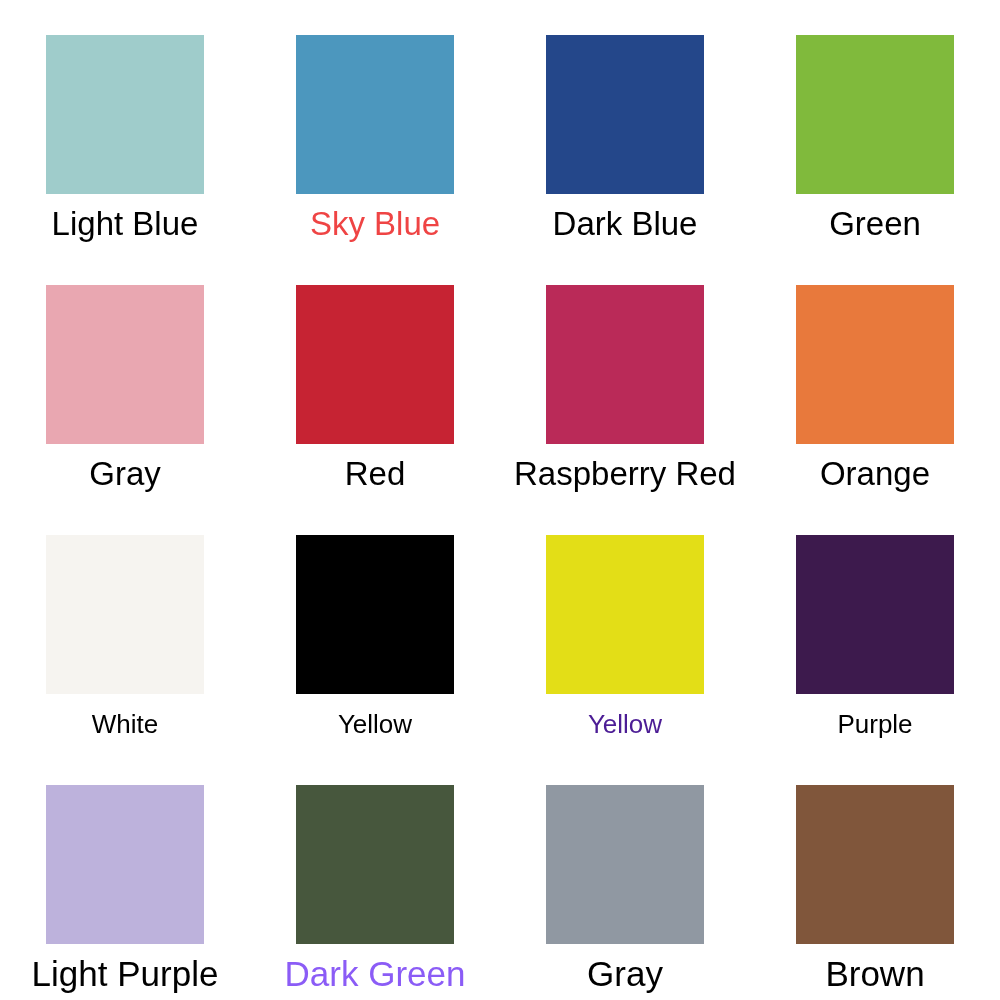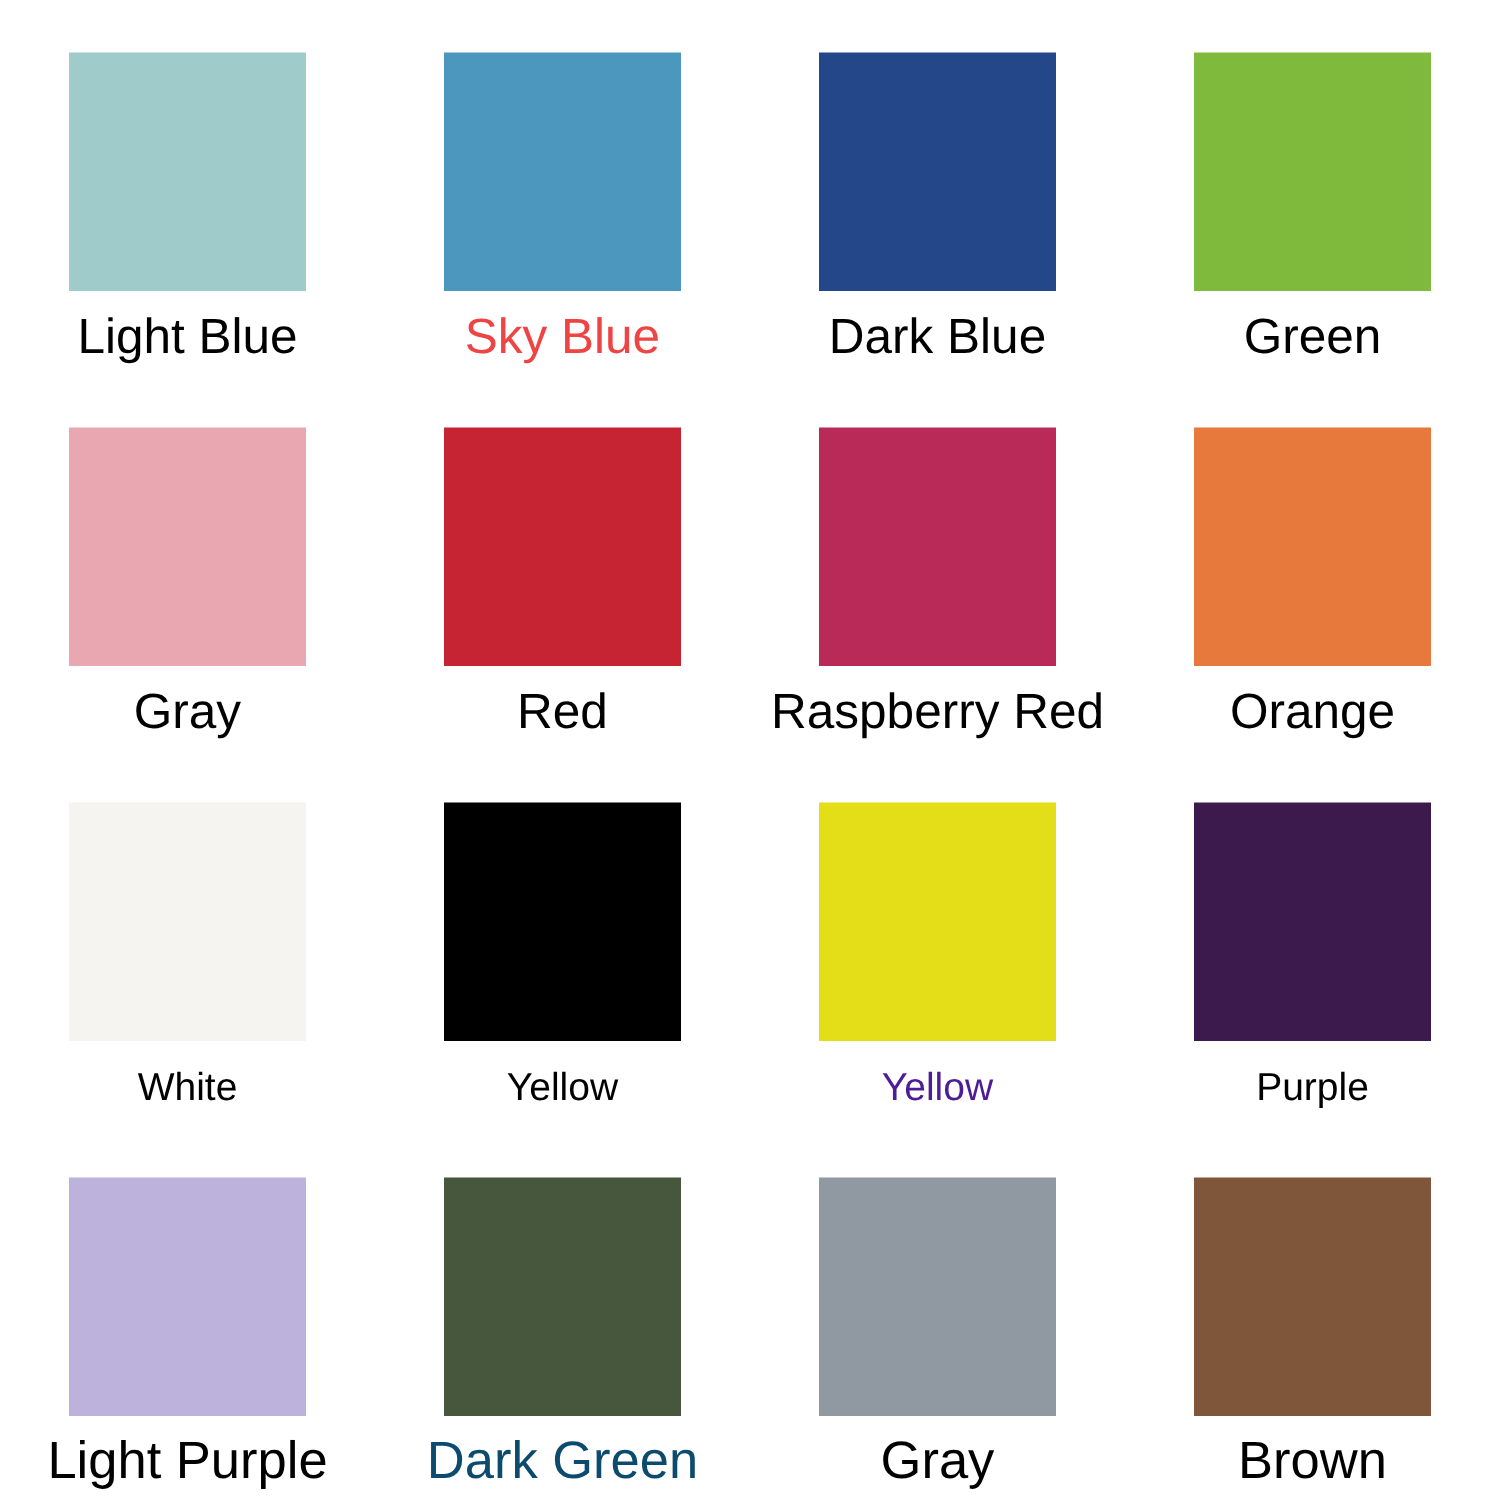--- a/index.html
+++ b/index.html
@@ -125,21 +125,21 @@
     <div class="swatch-label" style="color: rgb(0, 0, 0);">Purple</div>
   </div>
 
   <div class="swatch-cell row-4">
     <div class="swatch-chip" style="background-color: rgb(189, 178, 220);"></div>
     <div class="swatch-label" style="color: rgb(0, 0, 0);">Light Purple</div>
   </div>
 
   <div class="swatch-cell row-4">
     <div class="swatch-chip" style="background-color: rgb(71, 87, 61);"></div>
-    <div class="swatch-label" style="color: #0c4a6e; text-align: right;">Dark Green</div>
+    <div class="swatch-label" style="color: #8b5cf6; text-align: right;">Dark Green</div>
   </div>
 
   <div class="swatch-cell row-4">
     <div class="swatch-chip" style="background-color: rgb(144, 152, 162);"></div>
     <div class="swatch-label" style="color: rgb(0, 0, 0);">Gray</div>
   </div>
 
   <div class="swatch-cell row-4">
     <div class="swatch-chip" style="background-color: rgb(128, 86, 59);"></div>
     <div class="swatch-label" style="color: rgb(0, 0, 0);">Brown</div>

